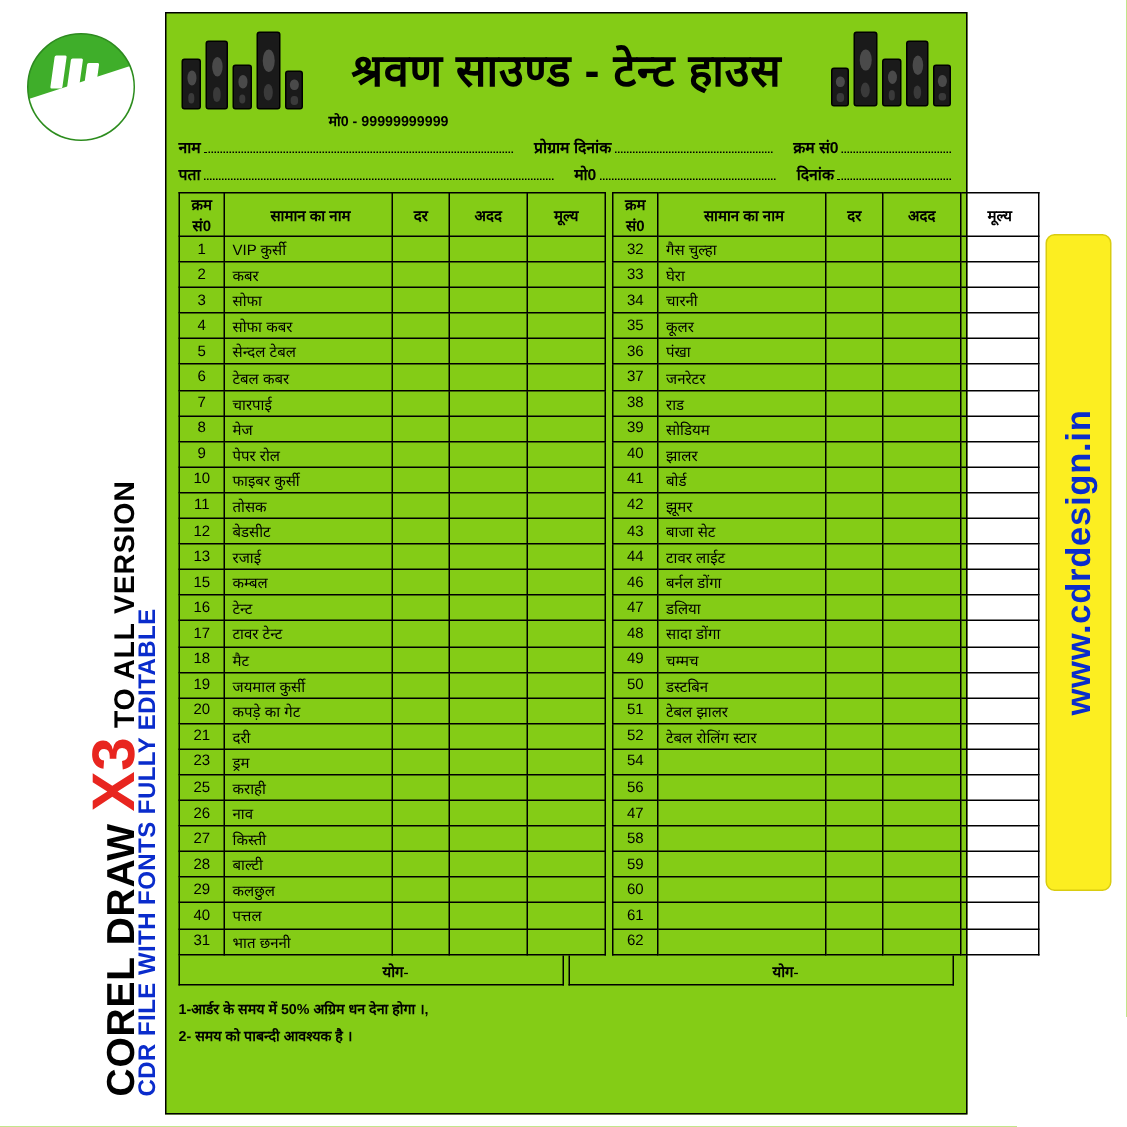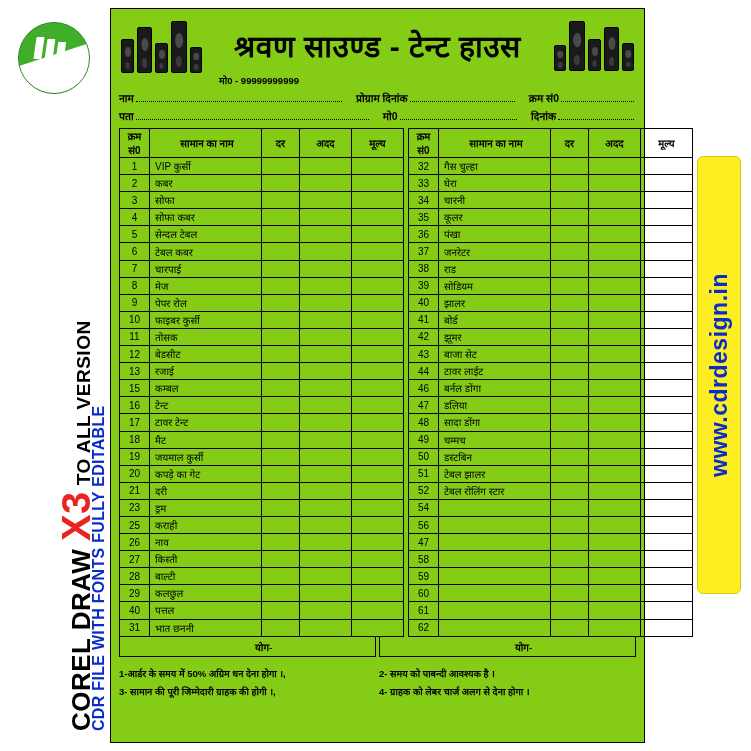--- a/index.html
+++ b/index.html
@@ -163,21 +163,21 @@
     border:1px solid #000; border-top:none;
     height:20px; position:relative;font-family:Liberation Serif, serif;
   }
   .tot-box .lbl {
     position:absolute; left:135px; top:3px; font-weight:bold;
   }
   .tot-gap { width:3px; }
 
   
   #terms { margin-top:8px; font-size:9.5px; line-height:1.9; font-weight:bold;}
-  .term-row { display:flex; }
+  .term-row { display:flex;flex-direction:column; }
   .term-row .t1 { width:260px; }
 </style>
 </head>
 <body>
 
 <div id="left-strip">
   <div id="logo-wrap">
     <div class="logo-circle">
       <div class="logo-mark">
         <span style="left:0;top:0;width:8px;height:22px;transform:skewX(-8deg);"></span>
@@ -646,19 +646,15 @@
     <div class="tot-box">
       <span class="lbl">योग-</span>
     </div>
   </div>
 
   <div id="terms">
     <div class="term-row">
       <span class="t1">1-आर्डर के समय में 50% अग्रिम धन देना होगा ।,</span>
       <span>2- समय को पाबन्दी आवश्यक है ।</span>
     </div>
-    <div class="term-row">
-      <span class="t1">3- सामान की पूरी जिम्मेदारी ग्राहक की होगी ।,</span>
-      <span>4- ग्राहक को लेबर चार्ज अलग से देना होगा ।</span>
-    </div>
   </div>
 
 </div>
 
 </body></html>

